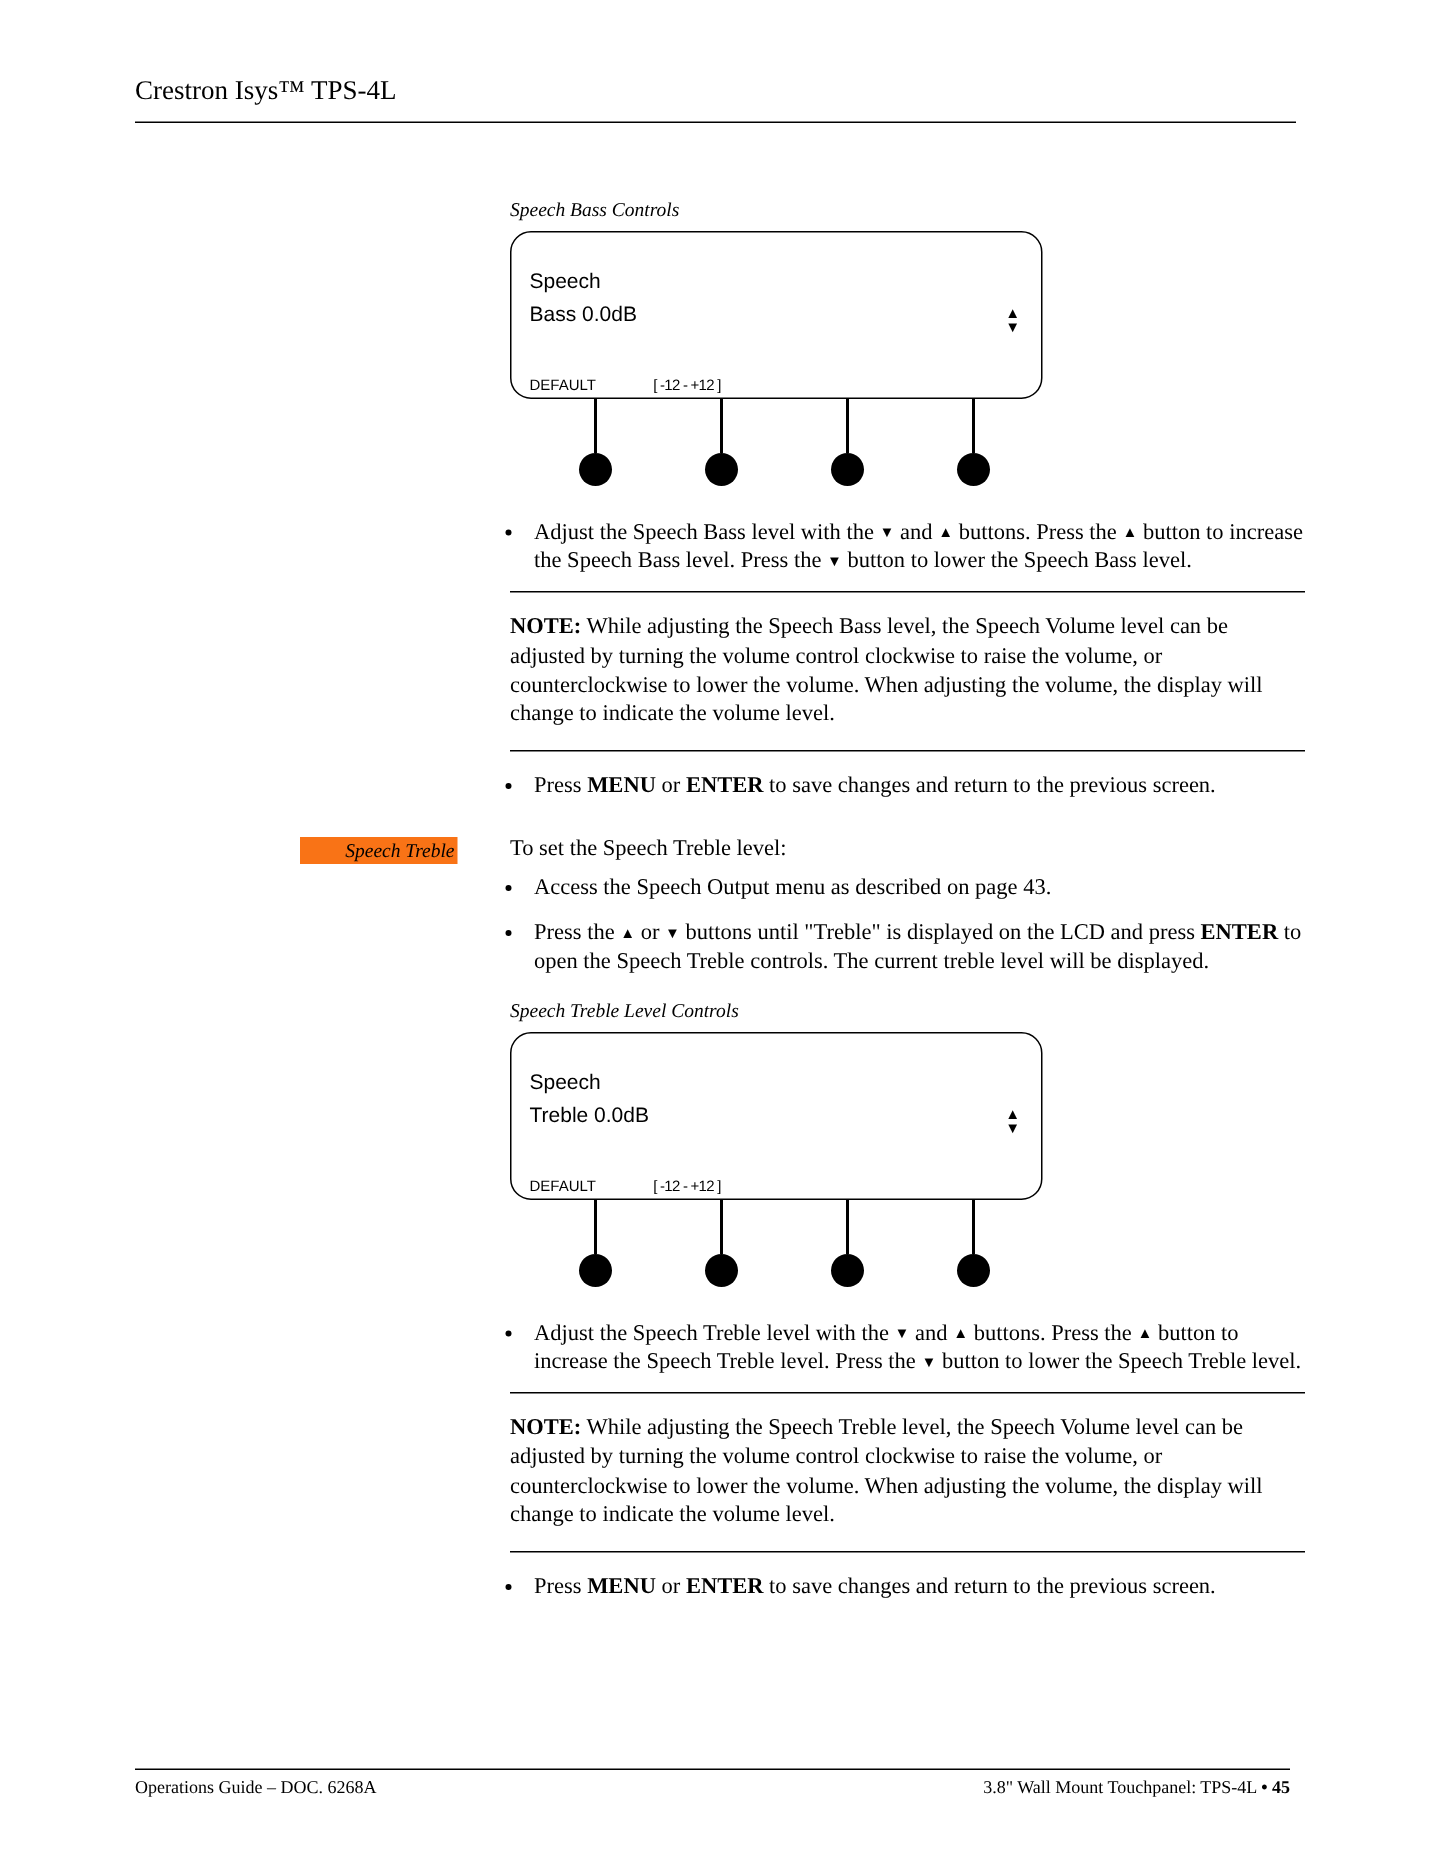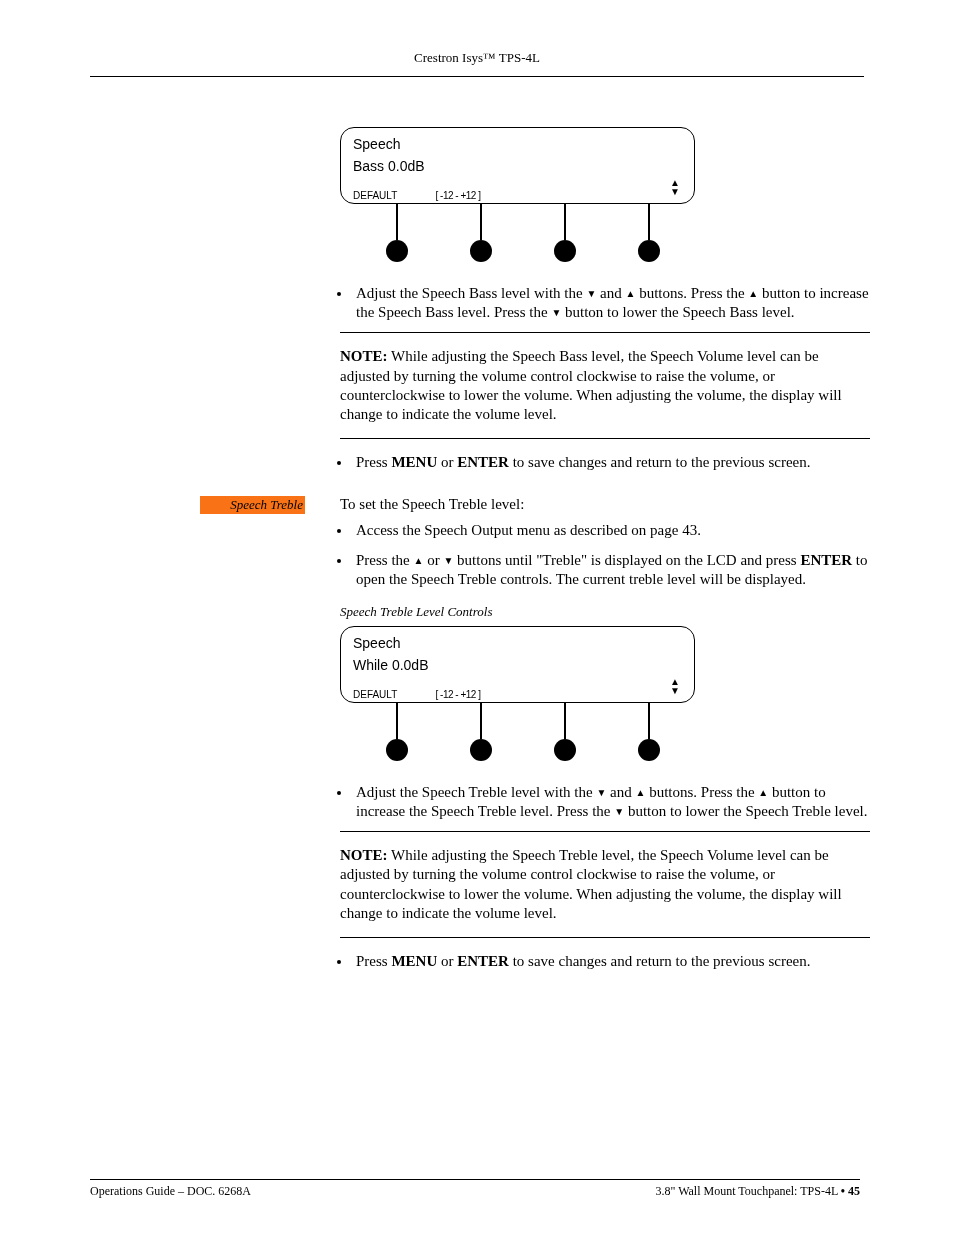--- a/index.html
+++ b/index.html
@@ -11,22 +11,22 @@
     font-size: 15px;
     color: #000;
     position: relative;
     padding: 50px 90px 40px 90px;
   }
   .header-rule {
     border-top: 1.5px solid #000;
     margin: 10px 0 0 0;
   }
   .header-text {
-    text-align: center;
-    font-size: 13px;
+    text-align: left;
+    font-size: 18px;
     margin-bottom: 6px;
   }
   .content {
     margin-top: 50px;
   }
   .main-col {
     margin-left: 250px;
     width: 530px;
   }
   .left-label {
@@ -42,25 +42,25 @@
   .caption {
     font-style: italic;
     font-size: 13px;
     margin-bottom: 6px;
     margin-left: 0;
   }
   .lcd {
     border: 1.5px solid #000;
     border-radius: 14px;
     width: 355px;
-    height: 77px;
+    height: 112px;
     position: relative;
     font-family: Arial, Helvetica, sans-serif;
     font-size: 15px;
-    padding: 8px 12px;
+    padding: 24px 12px;
     margin-left: 0;
   }
   .lcd .line1 { font-size: 14px; }
   .lcd .line2 { margin-top: 6px; font-size: 14px; }
   .lcd .softkeys {
     position: absolute;
     bottom: 2px;
     width: 330px;
     display: flex;
     font-size: 10px;
@@ -139,20 +139,21 @@
 <body>
 
 <div>
   <div class="header-text">Crestron Isys™ TPS-4L</div>
   <div class="header-rule"></div>
 </div>
 
 <div class="content">
 
   <div class="main-col">
+    <div class="caption">Speech Bass Controls</div>
 
     <div class="lcd">
       <div class="line1">Speech</div>
       <div class="line2">Bass         0.0dB</div>
       <div class="arrows">
         <div>▲</div>
         <div>▼</div>
       </div>
       <div class="softkeys">
         <div>DEFAULT</div>
@@ -198,21 +199,21 @@
         <li>Access the Speech Output menu as described on page 43.</li>
         <li>
           <span>Press the </span><span class="tri">▲</span><span> or </span><span class="tri">▼</span><span> buttons until "Treble" is displayed on the LCD and press </span><b>ENTER</b><span> to open the Speech Treble controls. The current treble level will be displayed.</span>
         </li>
       </ul>
 
       <div class="caption" style="margin-top:15px;">Speech Treble Level Controls</div>
 
       <div class="lcd">
         <div class="line1">Speech</div>
-        <div class="line2">While       0.0dB</div>
+        <div class="line2">Treble       0.0dB</div>
         <div class="arrows">
           <div>▲</div>
           <div>▼</div>
         </div>
         <div class="softkeys">
           <div>DEFAULT</div>
           <div class="sk-range">[ -12 - +12 ]</div>
           <div></div>
           <div></div>
         </div>

